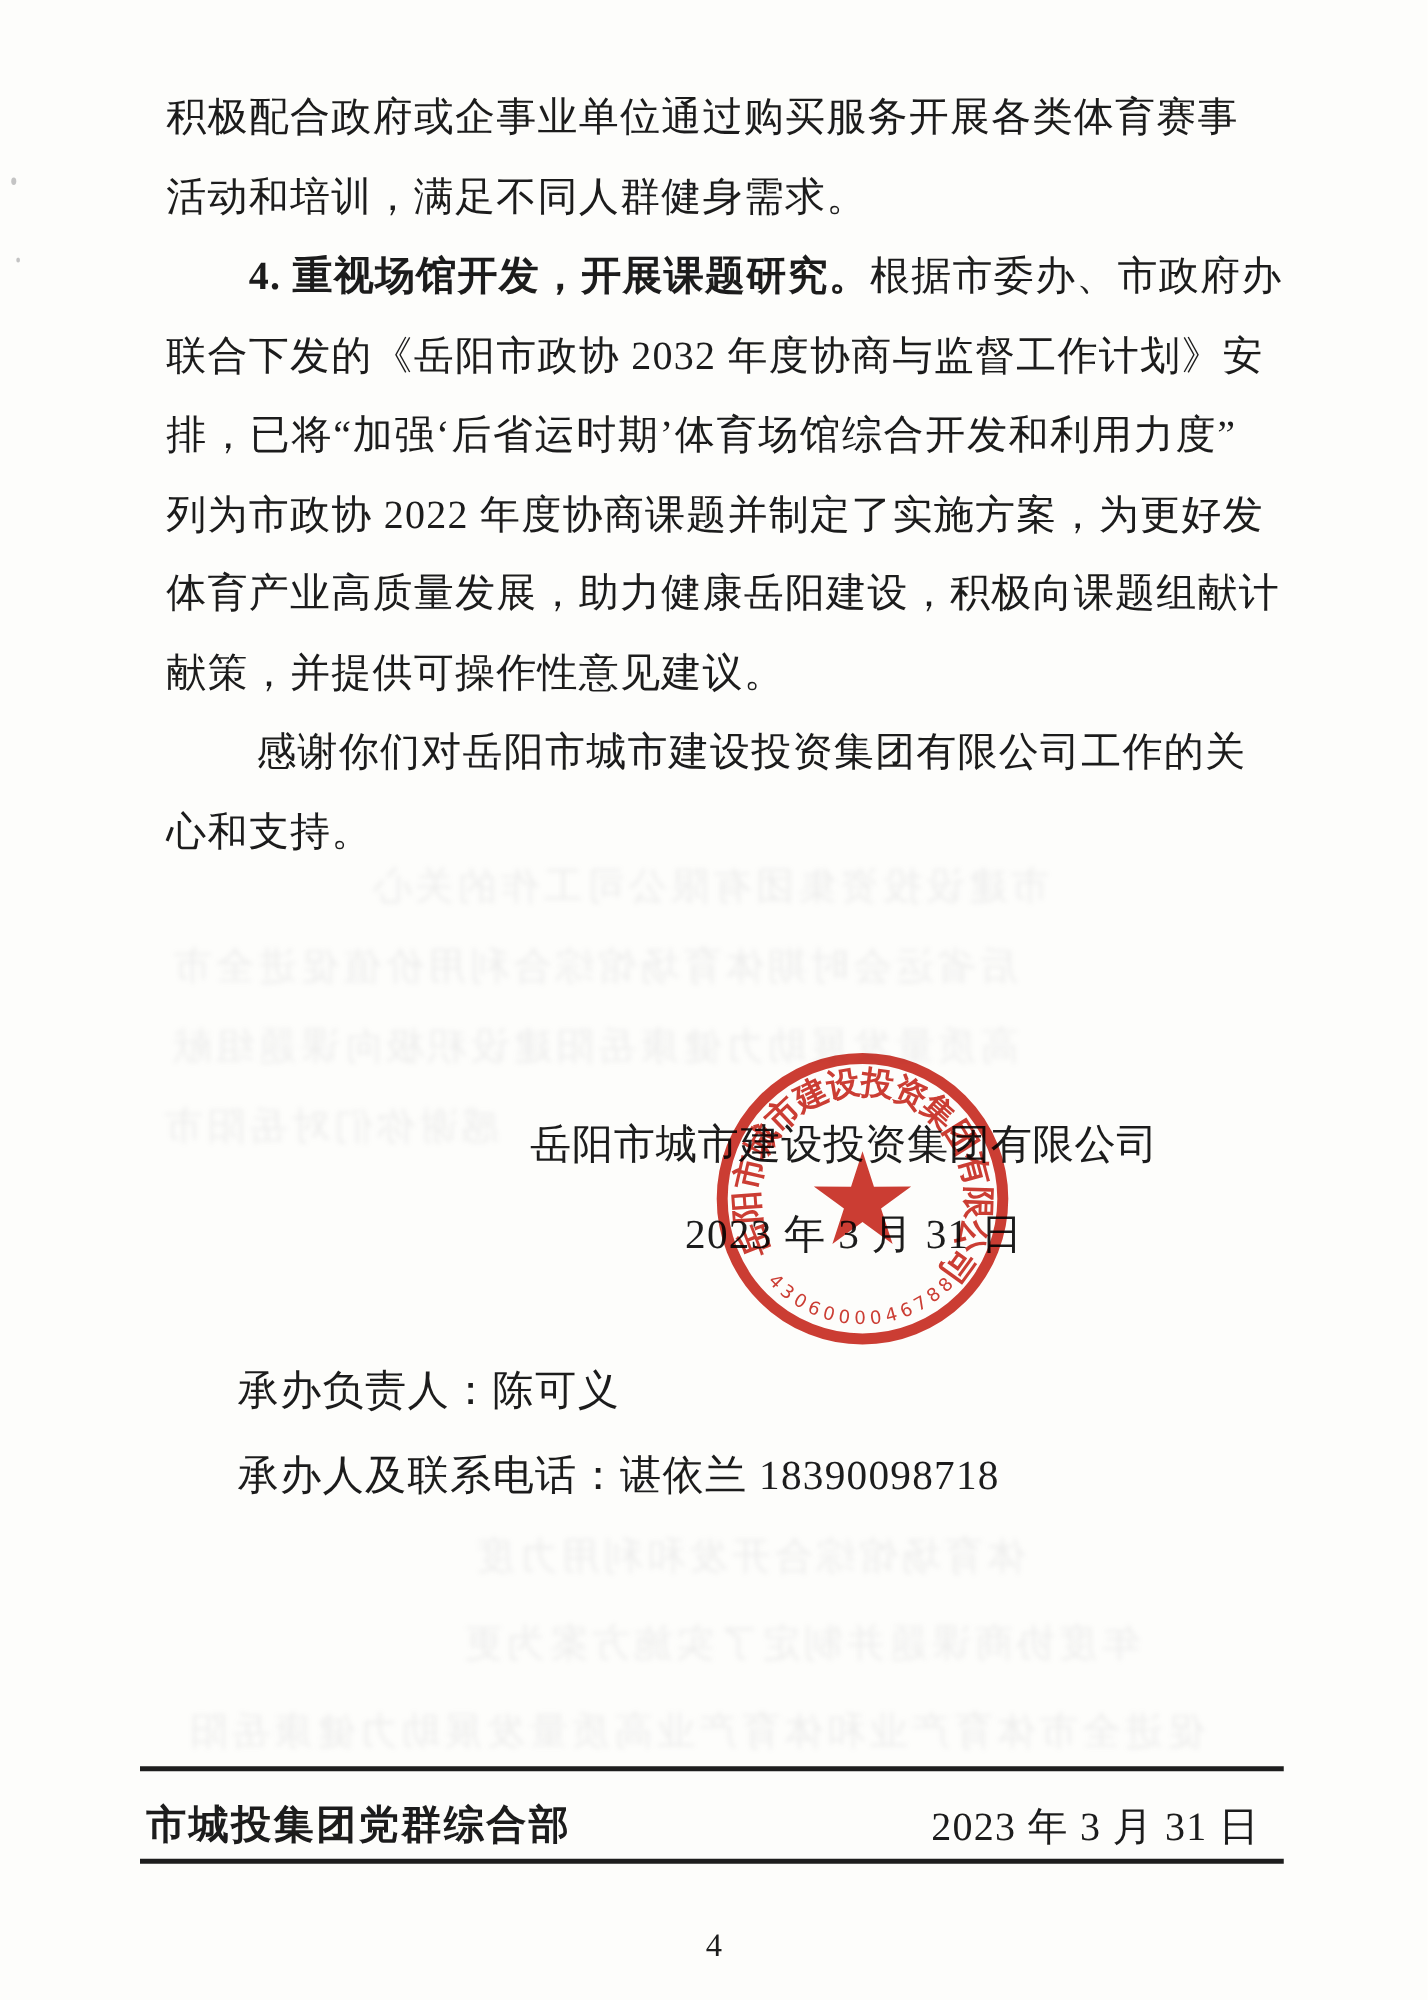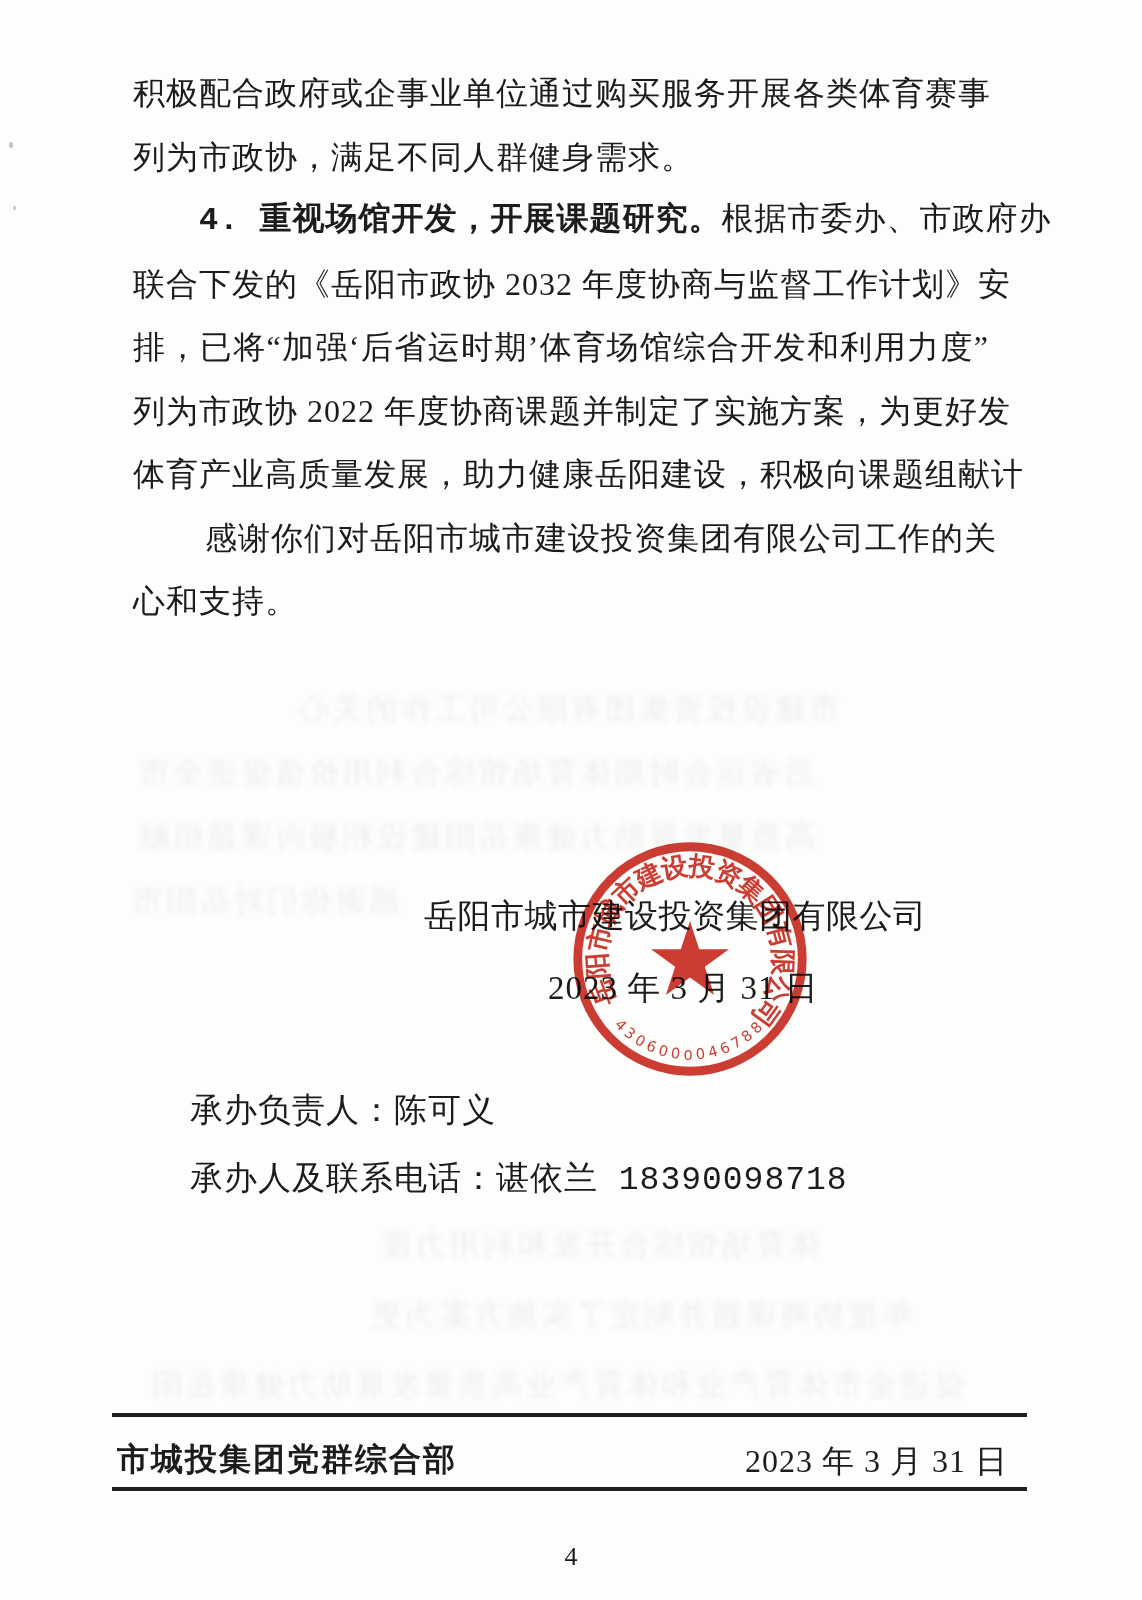--- a/index.html
+++ b/index.html
@@ -40,21 +40,21 @@
     position:absolute;left:568px;top:828px;width:244px;height:262px;
     mix-blend-mode:multiply;opacity:0.9;
     filter:blur(0.3px);
   }
   .seal-ring-text{font-size:27px;font-weight:bold;font-family:"Liberation Serif",serif;}
   .seal-serial{font-size:15px;letter-spacing:4px;font-family:"DejaVu Sans",sans-serif;}
 
   
   .contact{
     position:absolute;left:190px;font-size:33px;letter-spacing:1px;
-    line-height:42px;white-space:nowrap;font-family:Liberation Mono, monospace;
+    line-height:42px;white-space:nowrap;
   }
   #contact-1{top:1092px;}
   #contact-2{top:1160px;}
 
   
   .rule{position:absolute;left:112px;width:915px;height:4px;background:#1e1e1e;}
   #rule-top{top:1413px;}
   #rule-bottom{top:1487px;}
   .footer-dept{
     position:absolute;left:117px;top:1438px;
@@ -92,26 +92,27 @@
       <div class="ghost" style="left: 128px; top: 880px;">感谢你们对岳阳市</div>
       <div class="ghost" style="left: 378px; top: 1224px;">体育场馆综合开发和利用力度</div>
       <div class="ghost" style="left: 368px; top: 1294px;">年度协商课题并制定了实施方案为更</div>
       <div class="ghost" style="left: 148px; top: 1364px;">促进全市体育产业和体育产业高质量发展助力健康岳阳</div>
     </div>
   <div class="speck" style="left:9px;top:142px;width:4px;height:6px;"></div>
   <div class="speck" style="left:13px;top:206px;width:3px;height:4px;"></div>
 
   <div id="body-lines">
       <div class="bline">积极配合政府或企事业单位通过购买服务开展各类体育赛事</div>
-      <div class="bline last">列为市政协，满足不同人群健身需求。</div>
-      <div class="bline" style="text-indent: 66px; font-family: Liberation Mono, monospace;"><b>4. 重视场馆开发，开展课题研究。</b>根据市委办、市政府办</div>
+      <div class="bline last">活动和培训，满足不同人群健身需求。</div>
+      <div class="bline" style="text-indent: 66px;"><b>4. 重视场馆开发，开展课题研究。</b>根据市委办、市政府办</div>
       <div class="bline">联合下发的《岳阳市政协 2032 年度协商与监督工作计划》安</div>
       <div class="bline">排，已将“加强‘后省运时期’体育场馆综合开发和利用力度”</div>
       <div class="bline">列为市政协 2022 年度协商课题并制定了实施方案，为更好发</div>
       <div class="bline">体育产业高质量发展，助力健康岳阳建设，积极向课题组献计</div>
+      <div class="bline last">献策，并提供可操作性意见建议。</div>
       <div class="bline" style="text-indent: 72px;">感谢你们对岳阳市城市建设投资集团有限公司工作的关</div>
       <div class="bline last">心和支持。</div>
     </div>
 
   <div class="sig-company">岳阳市城市建设投资集团有限公司</div>
   <div class="sig-date">2023 年 3 月 31 日</div>
 
   <svg class="seal" viewBox="0 0 250 250" aria-hidden="true">
     <circle cx="125" cy="125" r="115" fill="none" stroke-width="9" stroke="#c8281e"></circle>
     <path id="sealRingPath" d="M 50.5 168 A 86 86 0 1 1 185.8 185.8" fill="none"></path>

